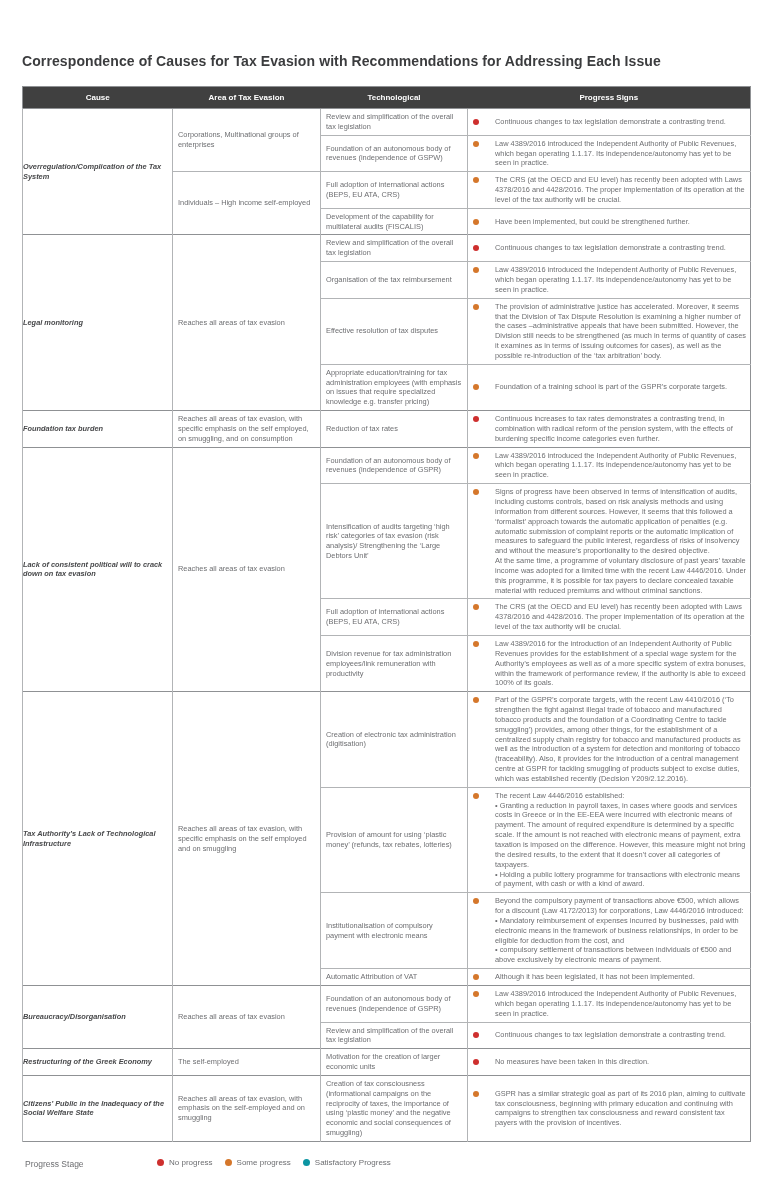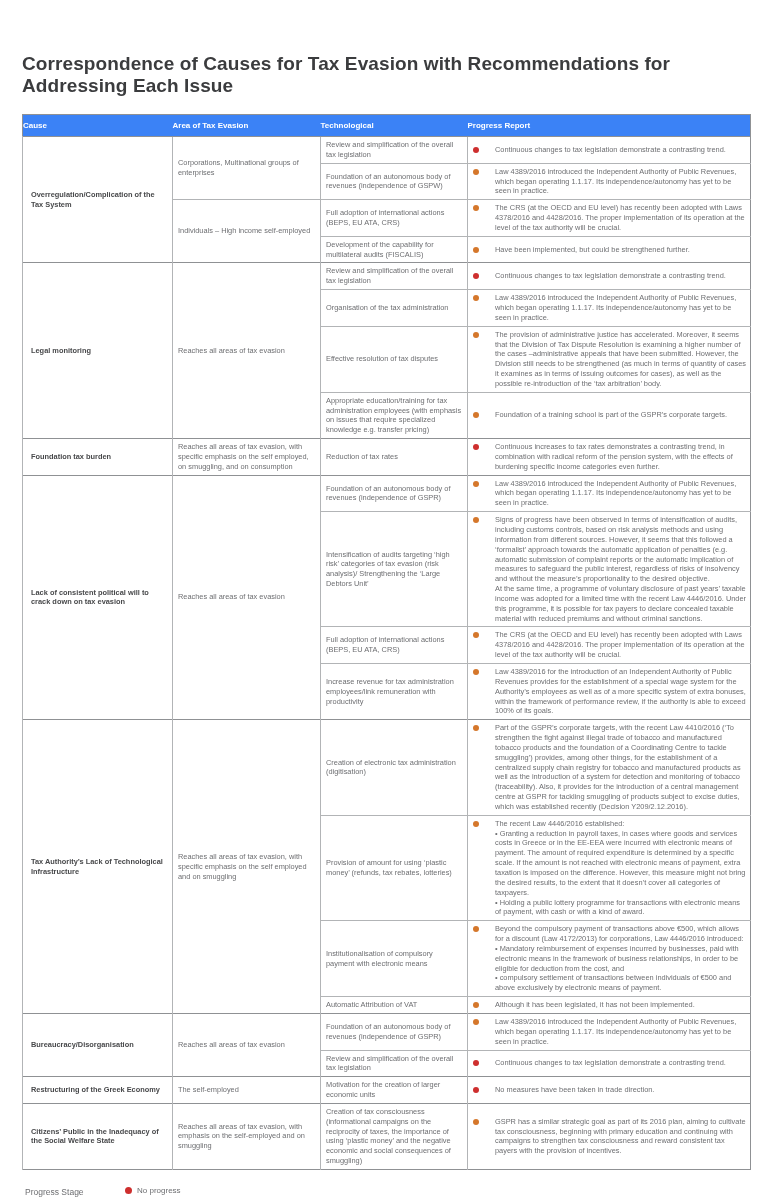--- a/index.html
+++ b/index.html
@@ -4,78 +4,78 @@
 <style>
   html,body { margin:0; padding:0; }
   body {
     width:772px; height:1200px; overflow:hidden;
     background:#ffffff;
     font-family:"Liberation Sans", sans-serif;
     -webkit-font-smoothing:antialiased;
   }
   .page-title {
     margin:53px 0 0 22px;
-    font-size:19px; font-weight:bold; color:#3b3c3e;
+    font-size:14px; font-weight:bold; color:#3b3c3e;
     letter-spacing:0.1px;
   }
   table.corr {
     margin:17px 0 0 22px;
     width:728px;
     border-collapse:collapse; table-layout:fixed;
     border:1px solid #8f9194;
   }
   col.c-cause { width:150px; }
   col.c-area  { width:148px; }
   col.c-rec   { width:147px; }
   col.c-prog  { width:283px; }
   thead th {
-    background:#3b82f6; color:#ffffff;
+    background:#404040; color:#ffffff;
     font-size:8px; font-weight:bold;
-    height:21px; padding:0; border:0; text-align:left;
+    height:21px; padding:0; border:0; text-align:center;
   }
   td {
     border-top:1px solid #b2b4b6; border-left:1px solid #b2b4b6;
     vertical-align:middle;
     font-size:7.4px; line-height:1.33; color:#6d6e71;
     padding:3px 5px;
     word-wrap:break-word;
   }
   tr.g > td { border-top-color:#8f9194; }
-  td.cause { font-weight:bold; color:#48494b; padding-left:8px; }
+  td.cause { font-weight:bold; color:#48494b; padding-left:0;font-style:italic; }
   td.prog { padding:3px 4px 3px 5px; }
   .pwrap { display:flex; align-items:flex-start; gap:16px; }
   .dot { width:6px; height:6px; border-radius:50%; flex:0 0 auto; margin-top:2px; background:#999; }
   [data-status="no-progress"] { background:#CE2F2E; }
   [data-status="some-progress"] { background:#D5772B; }
   [data-status="satisfactory-progress"] { background:#0C95A2; }
   .ptext { white-space:pre-line; }
   .legend { display:flex; margin:16px 0 0 25px; align-items:flex-start; }
-  .legend-title { width:100px; font-size:8.5px; color:#6d6e71; padding-top:1px; }
-  .legend-items { display:flex; flex-direction:column; gap:4px; }
+  .legend-title { width:132px; font-size:8.5px; color:#6d6e71; padding-top:1px; }
+  .legend-items { display:flex; flex-direction:row; gap:12px; }
   .legend-item { display:flex; align-items:center; gap:5px; font-size:8px; color:#6d6e71; }
   .legend-item .dot { margin-top:0; width:7px; height:7px; }
 </style>
 </head>
 <body>
 
 <div class="page-title">Correspondence of Causes for Tax Evasion with Recommendations for Addressing Each Issue</div>
 
 <table class="corr">
   <colgroup>
       <col class="c-cause">
       <col class="c-area">
       <col class="c-rec">
       <col class="c-prog">
     </colgroup>
   <thead>
     <tr>
       <th>Cause</th>
       <th>Area of Tax Evasion</th>
       <th>Technological</th>
-      <th>Progress Report</th>
+      <th>Progress Signs</th>
     </tr>
   </thead>
   <tbody>
 
     <tr class="g">
       <td class="cause" rowspan="4">Overregulation/Complication of the Tax System</td>
       <td class="area" rowspan="2">Corporations, Multinational groups of enterprises</td>
       <td class="rec">Review and simplification of the overall tax legislation</td>
       <td class="prog">
           <div class="pwrap">
@@ -118,21 +118,21 @@
       <td class="area" rowspan="4">Reaches all areas of tax evasion</td>
       <td class="rec">Review and simplification of the overall tax legislation</td>
       <td class="prog">
           <div class="pwrap">
             <span class="dot" data-status="no-progress"></span>
             <span class="ptext">Continuous changes to tax legislation demonstrate a contrasting trend.</span>
           </div>
         </td>
     </tr>
     <tr>
-      <td class="rec">Organisation of the tax administration</td>
+      <td class="rec">Organisation of the tax reimbursement</td>
       <td class="prog">
           <div class="pwrap">
             <span class="dot" data-status="some-progress"></span>
             <span class="ptext">Law 4389/2016 introduced the Independent Authority of Public Revenues, which began operating 1.1.17. Its independence/autonomy has yet to be seen in practice.</span>
           </div>
         </td>
     </tr>
     <tr>
       <td class="rec">Effective resolution of tax disputes</td>
       <td class="prog">
@@ -188,21 +188,21 @@
     <tr>
       <td class="rec">Full adoption of international actions (BEPS, EU ATA, CRS)</td>
       <td class="prog">
           <div class="pwrap">
             <span class="dot" data-status="some-progress"></span>
             <span class="ptext">The CRS (at the OECD and EU level) has recently been adopted with Laws 4378/2016 and 4428/2016. The proper implementation of its operation at the level of the tax authority will be crucial.</span>
           </div>
         </td>
     </tr>
     <tr>
-      <td class="rec">Increase revenue for tax administration employees/link remuneration with productivity</td>
+      <td class="rec">Division revenue for tax administration employees/link remuneration with productivity</td>
       <td class="prog">
           <div class="pwrap">
             <span class="dot" data-status="some-progress"></span>
             <span class="ptext">Law 4389/2016 for the introduction of an Independent Authority of Public Revenues provides for the establishment of a special wage system for the Authority’s employees as well as of a more specific system of extra bonuses, within the framework of performance review, if the authority is able to exceed 100% of its goals.</span>
           </div>
         </td>
     </tr>
 
     <tr class="g">
       <td class="cause" rowspan="4">Tax Authority’s Lack of Technological Infrastructure</td>
@@ -268,21 +268,21 @@
         </td>
     </tr>
 
     <tr class="g">
       <td class="cause">Restructuring of the Greek Economy</td>
       <td class="area">The self-employed</td>
       <td class="rec">Motivation for the creation of larger economic units</td>
       <td class="prog">
           <div class="pwrap">
             <span class="dot" data-status="no-progress"></span>
-            <span class="ptext">No measures have been taken in trade direction.</span>
+            <span class="ptext">No measures have been taken in this direction.</span>
           </div>
         </td>
     </tr>
 
     <tr class="g">
       <td class="cause">Citizens’ Public in the Inadequacy of the Social Welfare State</td>
       <td class="area">Reaches all areas of tax evasion, with emphasis on the self-employed and on smuggling</td>
       <td class="rec">Creation of tax consciousness (informational campaigns on the reciprocity of taxes, the importance of using ‘plastic money’ and the negative economic and social consequences of smuggling)</td>
       <td class="prog">
           <div class="pwrap">

